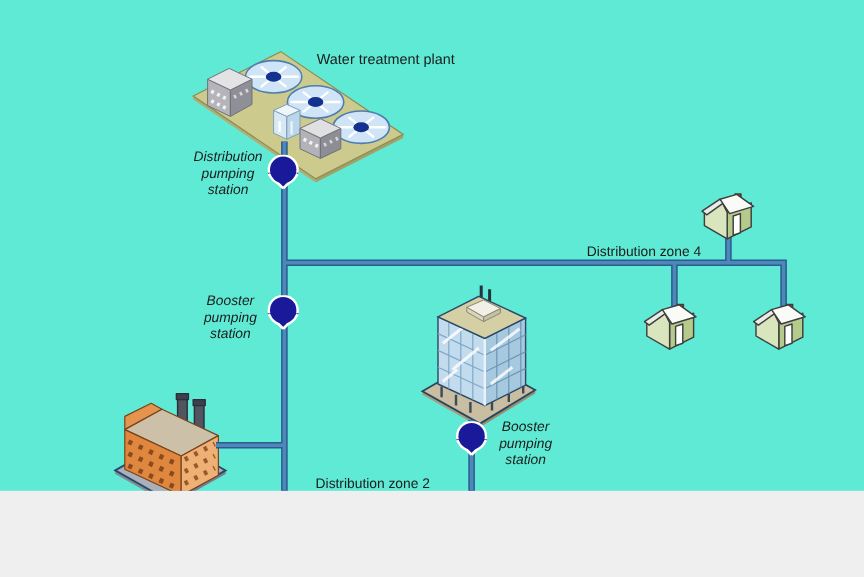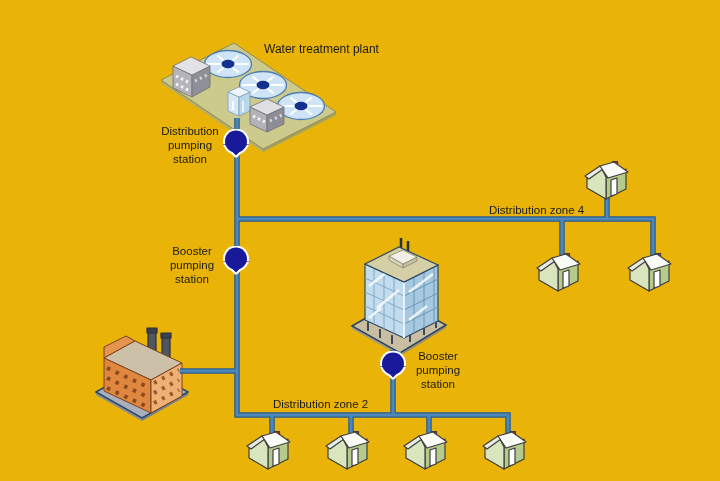--- a/index.html
+++ b/index.html
@@ -1,27 +1,27 @@
 <!DOCTYPE html>
 <html><head>
 <meta charset="utf-8">
 <style>
   html,body{margin:0;padding:0;}
   body{background:#efefef;font-family:"Liberation Sans",sans-serif;}
-  #stage{position:relative;width:720px;height:481px;background:#eab308;overflow:hidden;}
+  #stage{position:relative;width:720px;height:409px;background:#5eead4;overflow:hidden;}
   #stage svg{position:absolute;display:block;}
   .label{position:absolute;font-size:11.5px;line-height:14px;color:#1b1b1b;white-space:nowrap;}
   .label.center{text-align:center;}
-  .label span{display:block;}
+  .label span{display:block;font-style:italic;}
   #lbl-plant{left:264px;top:42px;font-size:12px;}
   #lbl-dist-pump{left:138px;top:124px;width:104px;}
   #lbl-boost-left{left:140px;top:244px;width:104px;}
   #lbl-zone1{left:489px;top:203px;}
   #lbl-boost-right{left:393px;top:349px;width:90px;}
-  #lbl-zone2{left:261px;top:397px;padding-left:12px;}
+  #lbl-zone2{left:251px;top:397px;padding-left:12px;}
   .pipe-outer{fill:none;stroke:#2b5c8c;stroke-width:5.5;}
   .pipe-inner{fill:none;stroke:#4e87ba;stroke-width:3;}
 </style>
 </head>
 <body>
 
 <div id="stage">
 
   <svg width="0" height="0" style="position:absolute" aria-hidden="true">
     <defs>

